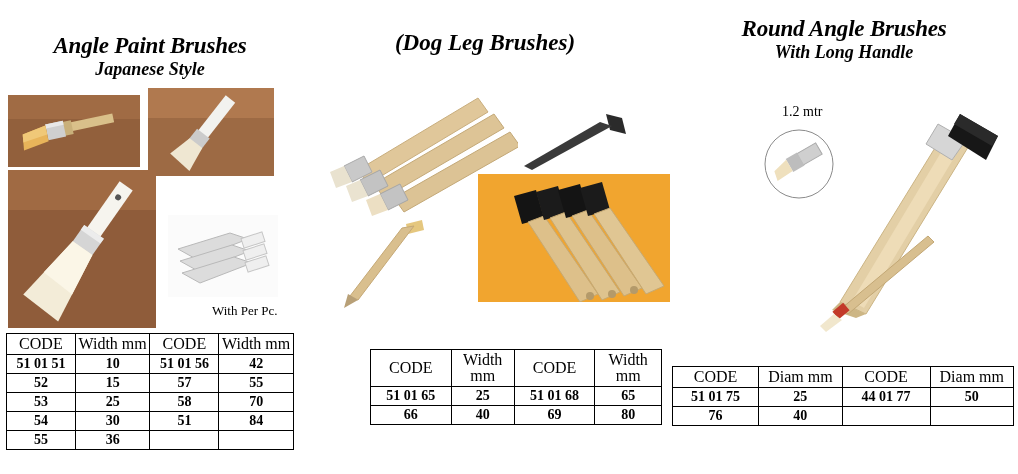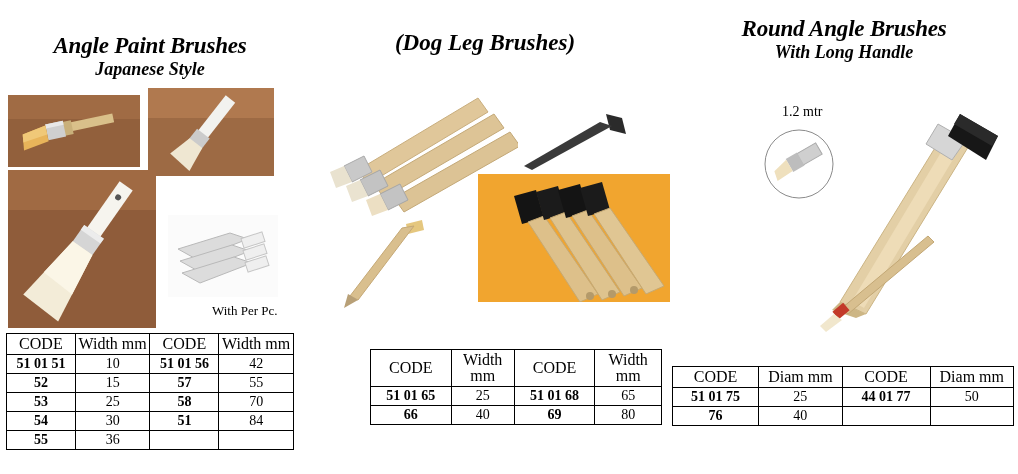--- a/index.html
+++ b/index.html
@@ -35,21 +35,21 @@
     border-collapse:collapse;
     position:absolute;
     font-family:"Liberation Serif", serif;
     background:#fff;
   }
   table.t td, table.t th{
     border:1px solid #000;
     text-align:center;
     font-size:14px;
     padding:1px 2px;
-    font-weight:normal;
+    font-weight:bold;
   }
   table.t th{font-size:16px;font-weight:normal;}
   table.t td.code{font-weight:bold;}
   .unit{
     position:absolute;
     font-family:"Liberation Serif", serif;
     font-size:13px;
     font-style:normal;
   }
   .twoline{line-height:1.0;}

